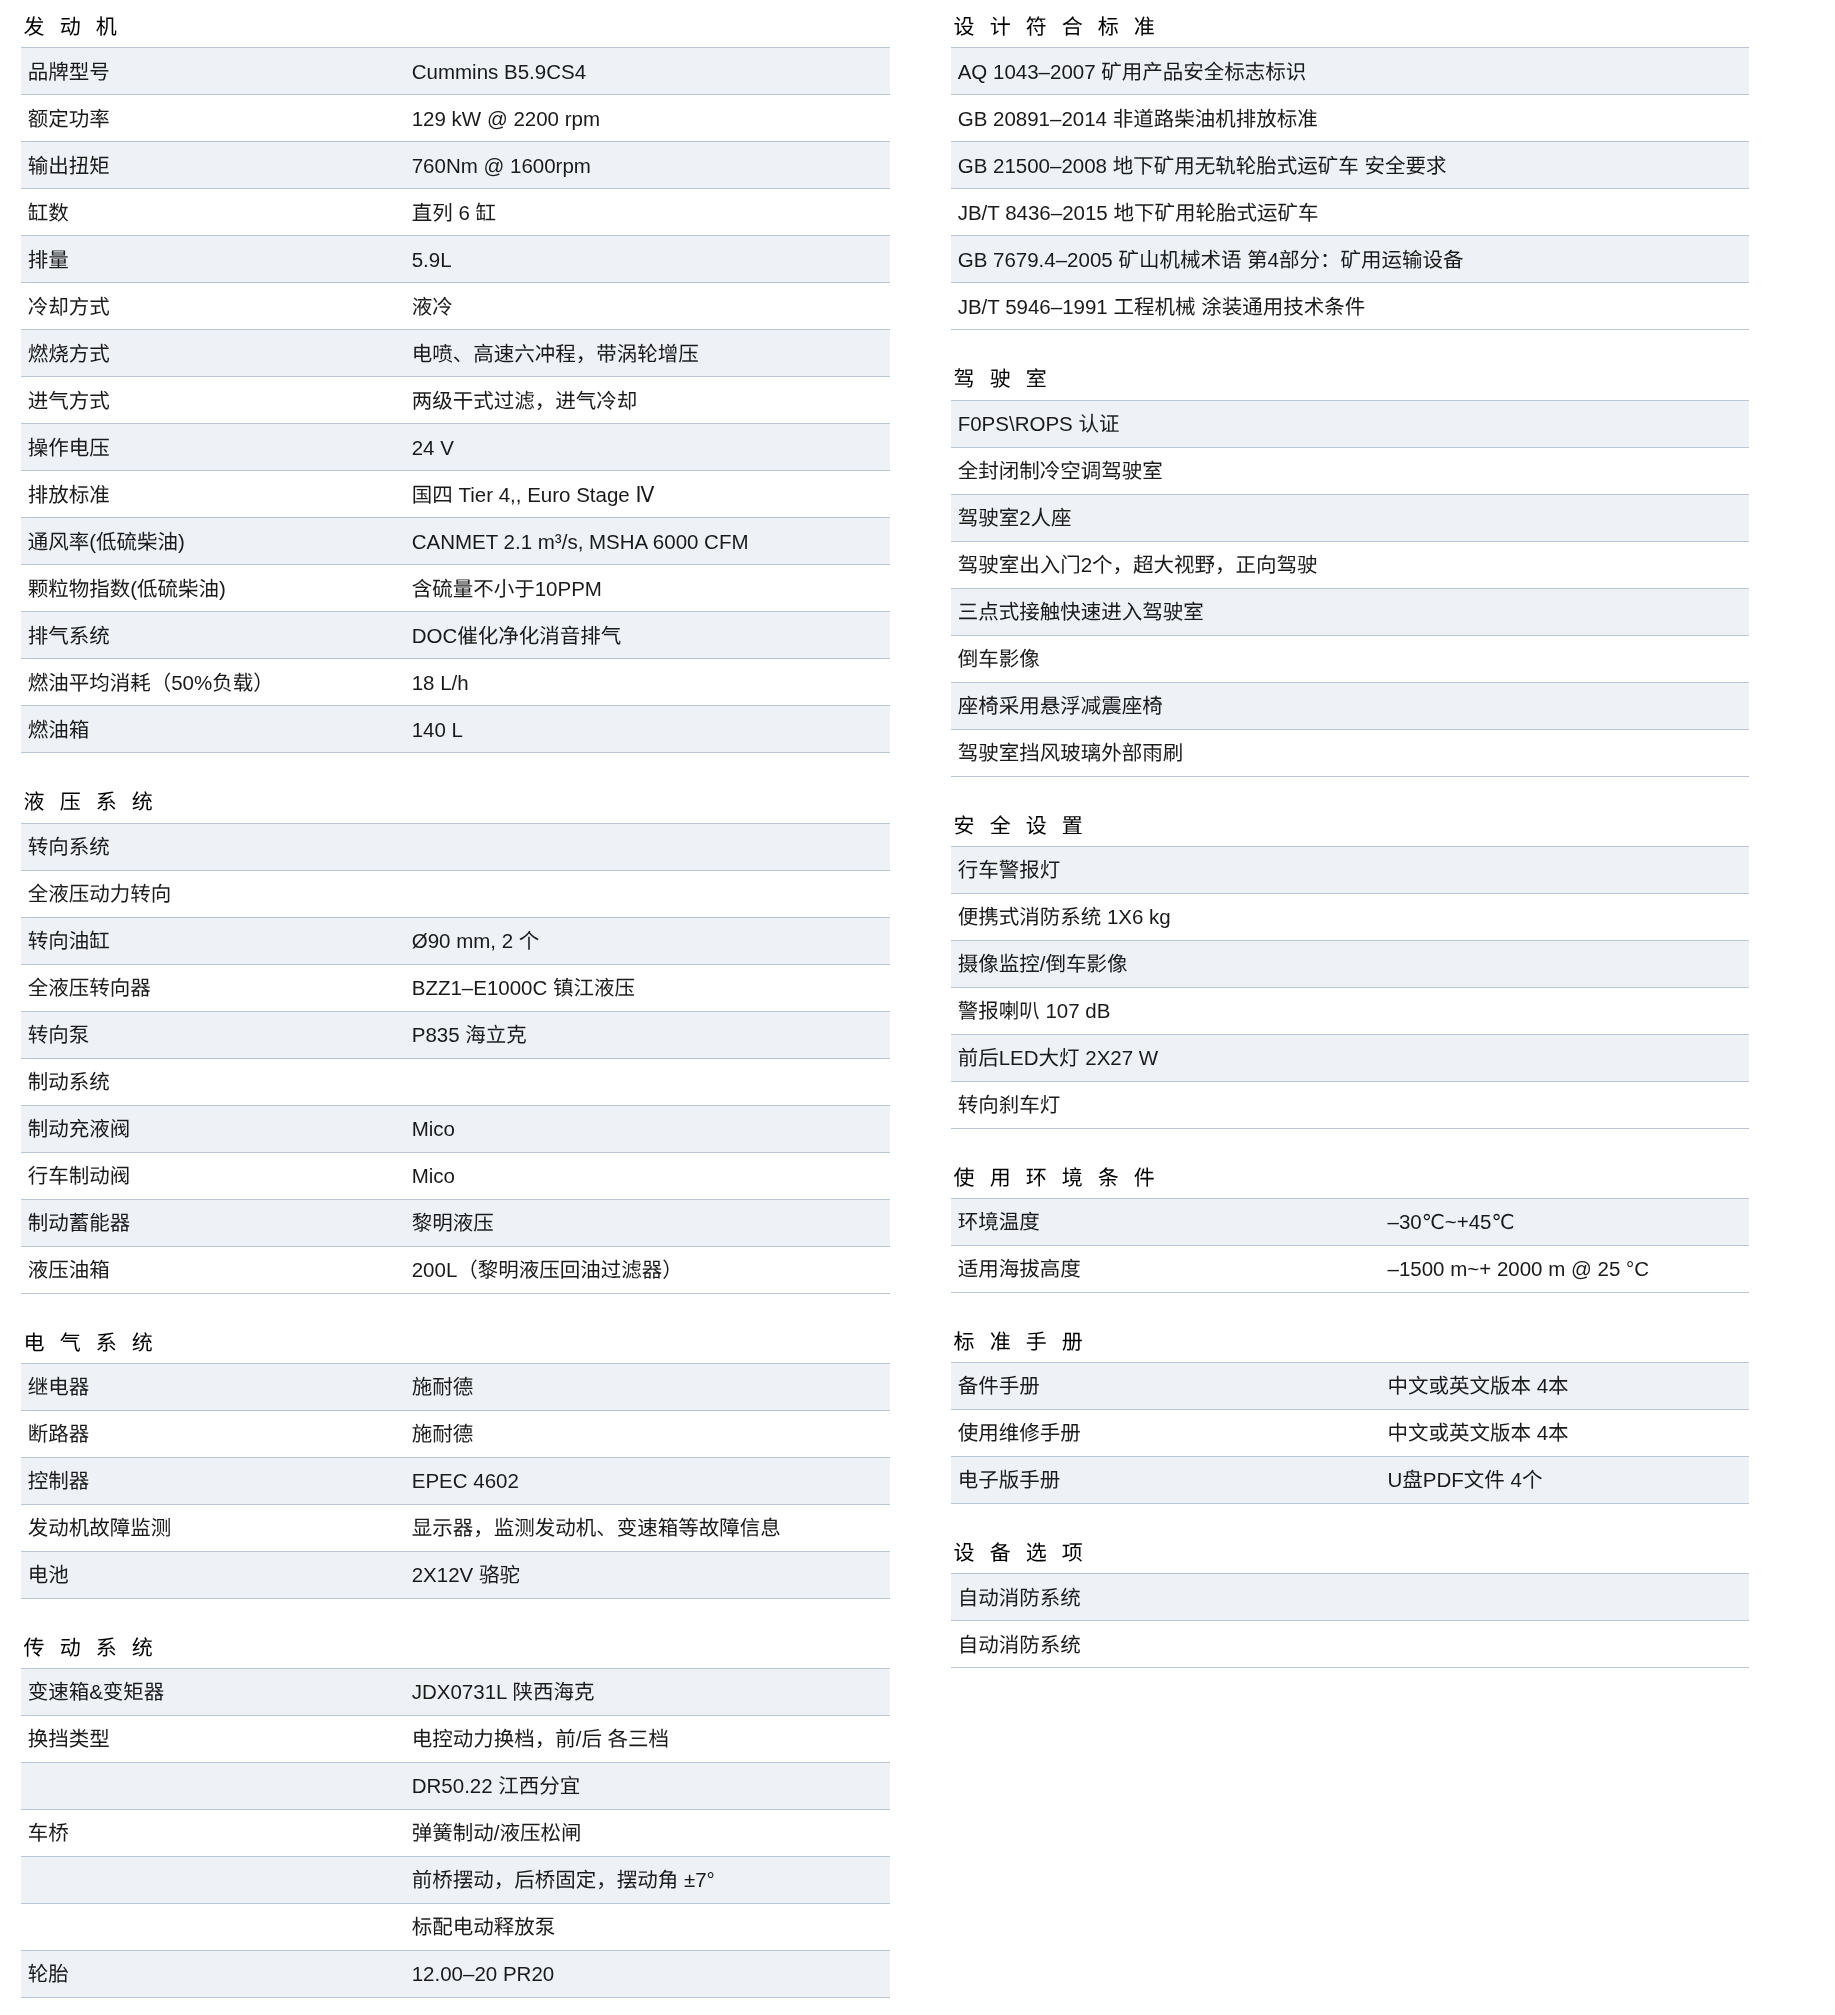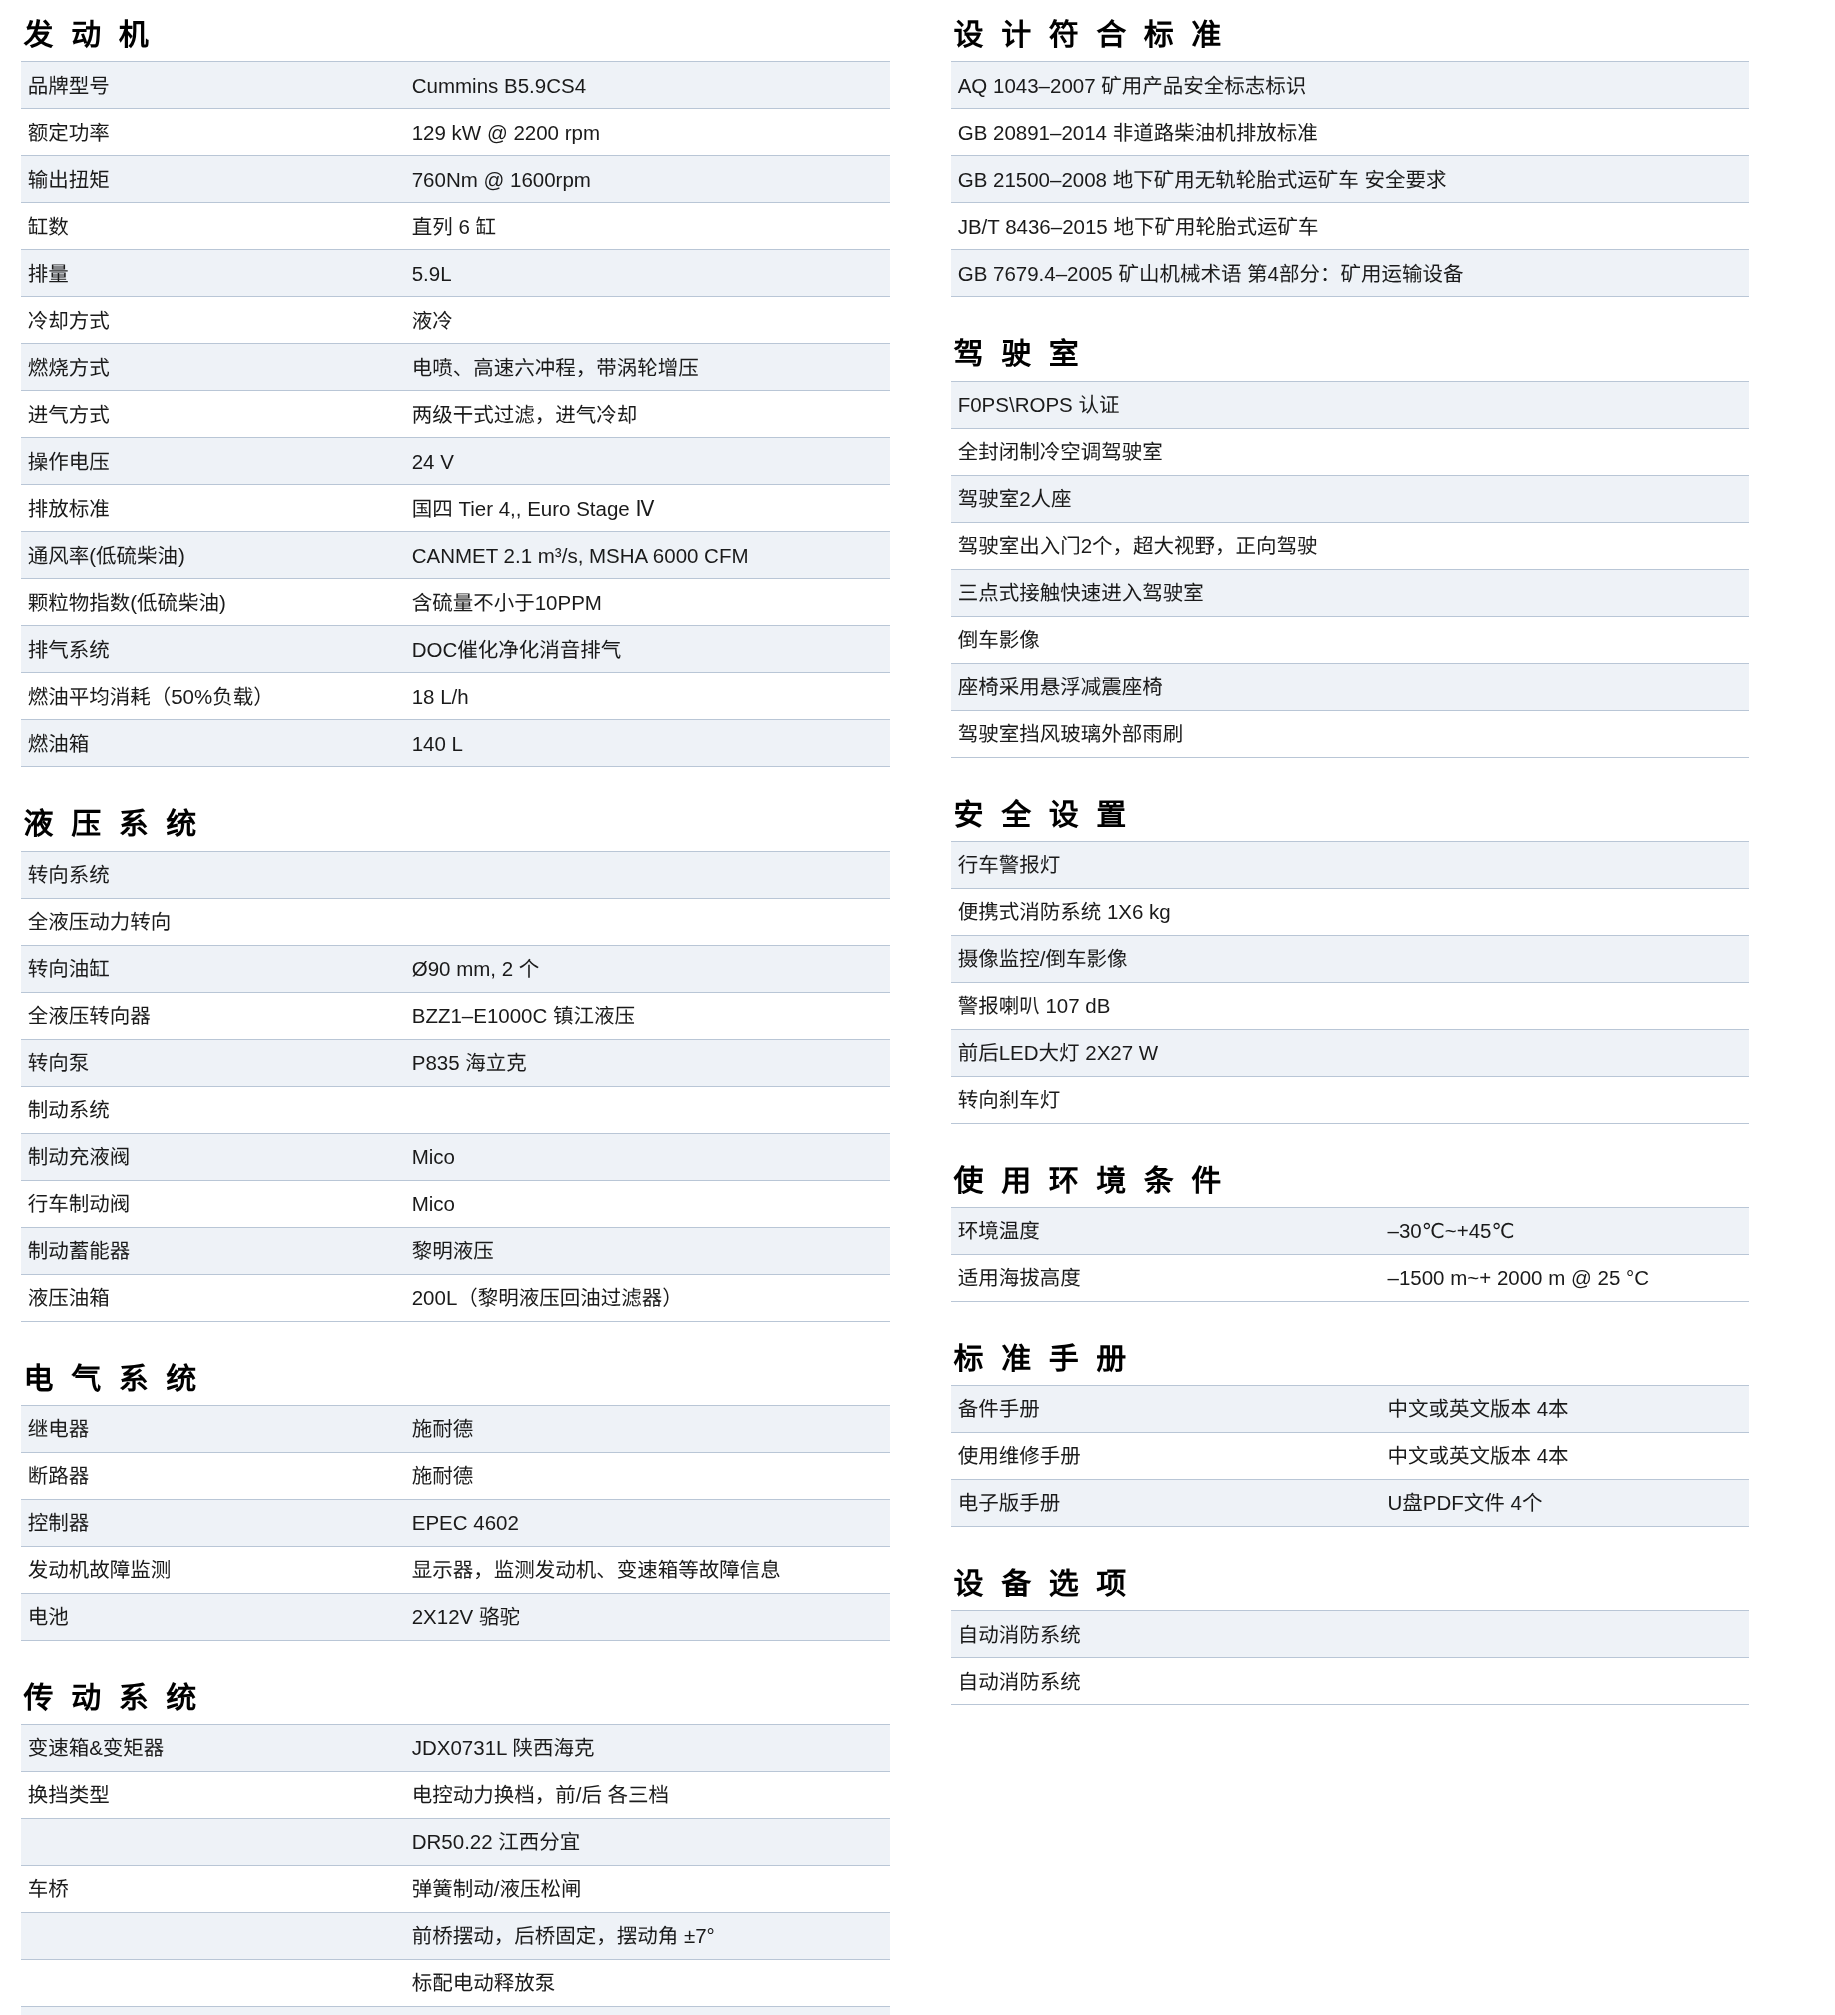--- a/index.html
+++ b/index.html
@@ -25,22 +25,22 @@
     gap: 61px;
   }
   .col {
     flex: 0 0 auto;
   }
   .col-left { width: 869px; }
   .col-right { width: 798px; }
 
   
   .sec-title {
-    font-size: 30px;
-    font-weight: bold;
+    font-size: 21px;
+    font-weight: normal;
     letter-spacing: 4.6px;
     color: #000;
     margin: 0 0 7.2px 0;
     padding-left: 3.1px;
   }
   .sec-title.gap {
     margin-top: 32px;
   }
 
   
@@ -261,20 +261,23 @@
           </tr>
           <tr>
             <td class="full">GB 21500–2008 地下矿用无轨轮胎式运矿车 安全要求</td>
           </tr>
           <tr>
             <td class="full">JB/T 8436–2015  地下矿用轮胎式运矿车</td>
           </tr>
           <tr>
             <td class="full">GB 7679.4–2005 矿山机械术语 第4部分：矿用运输设备</td>
           </tr>
+          <tr>
+            <td class="full">JB/T 5946–1991 工程机械 涂装通用技术条件</td>
+          </tr>
         </tbody>
       </table>
       <div class="sec-title gap">驾 驶 室</div>
       <table class="spec">
         <tbody>
           <tr>
             <td class="full">F0PS\ROPS 认证</td>
           </tr>
           <tr>
             <td class="full">全封闭制冷空调驾驶室</td>

